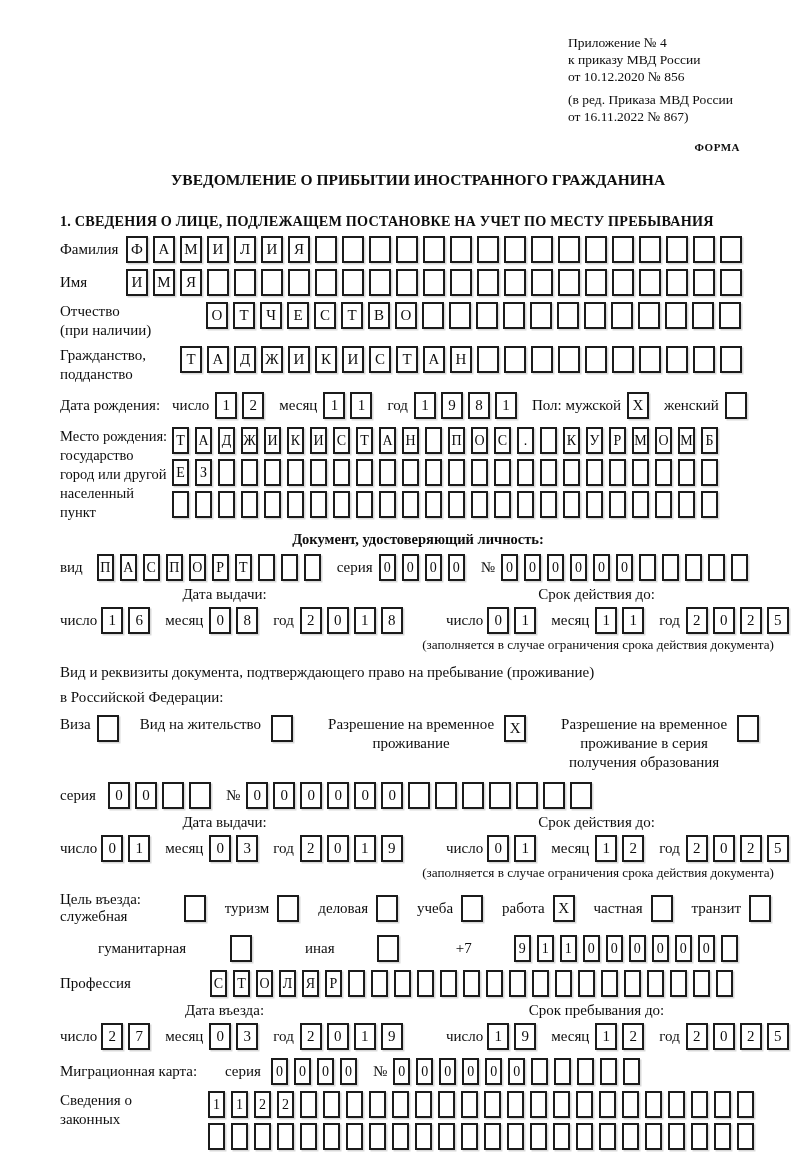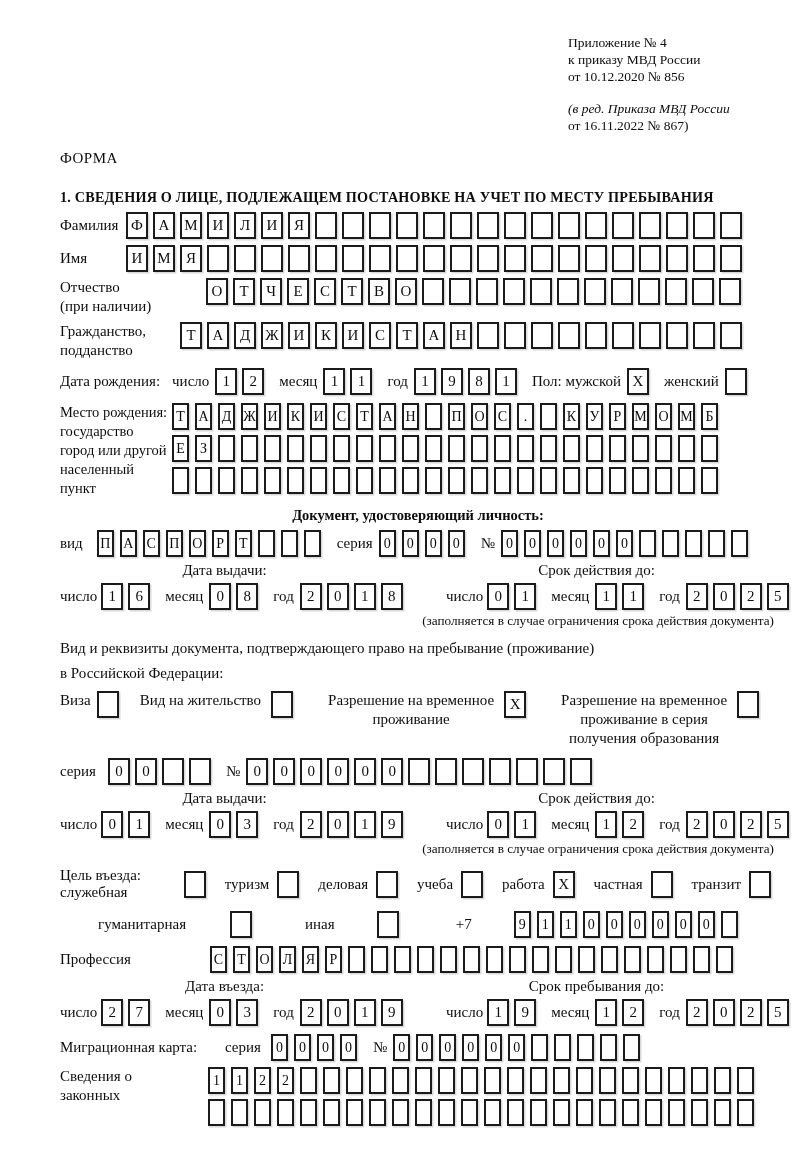--- a/index.html
+++ b/index.html
@@ -4,22 +4,22 @@
 <style>
   html,body{margin:0;padding:0;background:#e8e8e8;}
   .page{
     width:800px;height:1163px;box-sizing:border-box;margin:0 auto;
     background:#ffffff;color:#0d0d0d;
     font-family:"Liberation Serif","DejaVu Serif",serif;
     font-size:15px;padding:34px 24px 0 60px;overflow:hidden;position:relative;
   }
   
   .appendix{width:190px;margin-left:auto;margin-right:18px;line-height:17px;font-size:13.5px;}
-  .appendix .grp2{margin-top:15px;font-style:italic;}
-  .forma{text-align:left;margin:16px 36px 0 0;font-weight:normal;font-size:15px;letter-spacing:.5px;}
+  .appendix .grp2{margin-top:6px;}
+  .forma{text-align:right;margin:16px 36px 0 0;font-weight:bold;font-size:11px;letter-spacing:.5px;}
   
   .title{text-align:center;font-weight:bold;font-size:15.5px;line-height:22px;margin-top:16px;}
   .uline{display:inline-block;width:56px;border-bottom:2px solid #333;height:14px;margin-left:8px;}
   .section{font-weight:bold;font-size:14.2px;margin-top:22px;letter-spacing:.2px;}
   
   .frow{display:flex;align-items:center;margin-top:6px;}
   .frow.tight{margin-top:4px;}
   .lab{flex:none;}
   .lab2{flex:none;line-height:19px;}
   .boxes{display:inline-flex;flex:none;}
@@ -60,20 +60,21 @@
   <div class="appendix">
     <div>Приложение № 4</div>
     <div>к приказу МВД России</div>
     <div>от 10.12.2020 № 856</div>
     <div class="grp2">(в ред. Приказа МВД России</div>
     <div>от 16.11.2022 № 867)</div>
   </div>
   <div class="forma">ФОРМА</div>
 
   <div class="title">
+    <div>УВЕДОМЛЕНИЕ О ПРИБЫТИИ ИНОСТРАННОГО ГРАЖДАНИНА</div>
   </div>
 
   <div class="section">1. СВЕДЕНИЯ О ЛИЦЕ, ПОДЛЕЖАЩЕМ ПОСТАНОВКЕ НА УЧЕТ ПО МЕСТУ ПРЕБЫВАНИЯ</div>
 
   <div class="frow">
     <span class="lab w66">Фамилия</span>
     <span class="boxes">
         <span class="cell">Ф</span>
         <span class="cell">А</span>
         <span class="cell">М</span>

